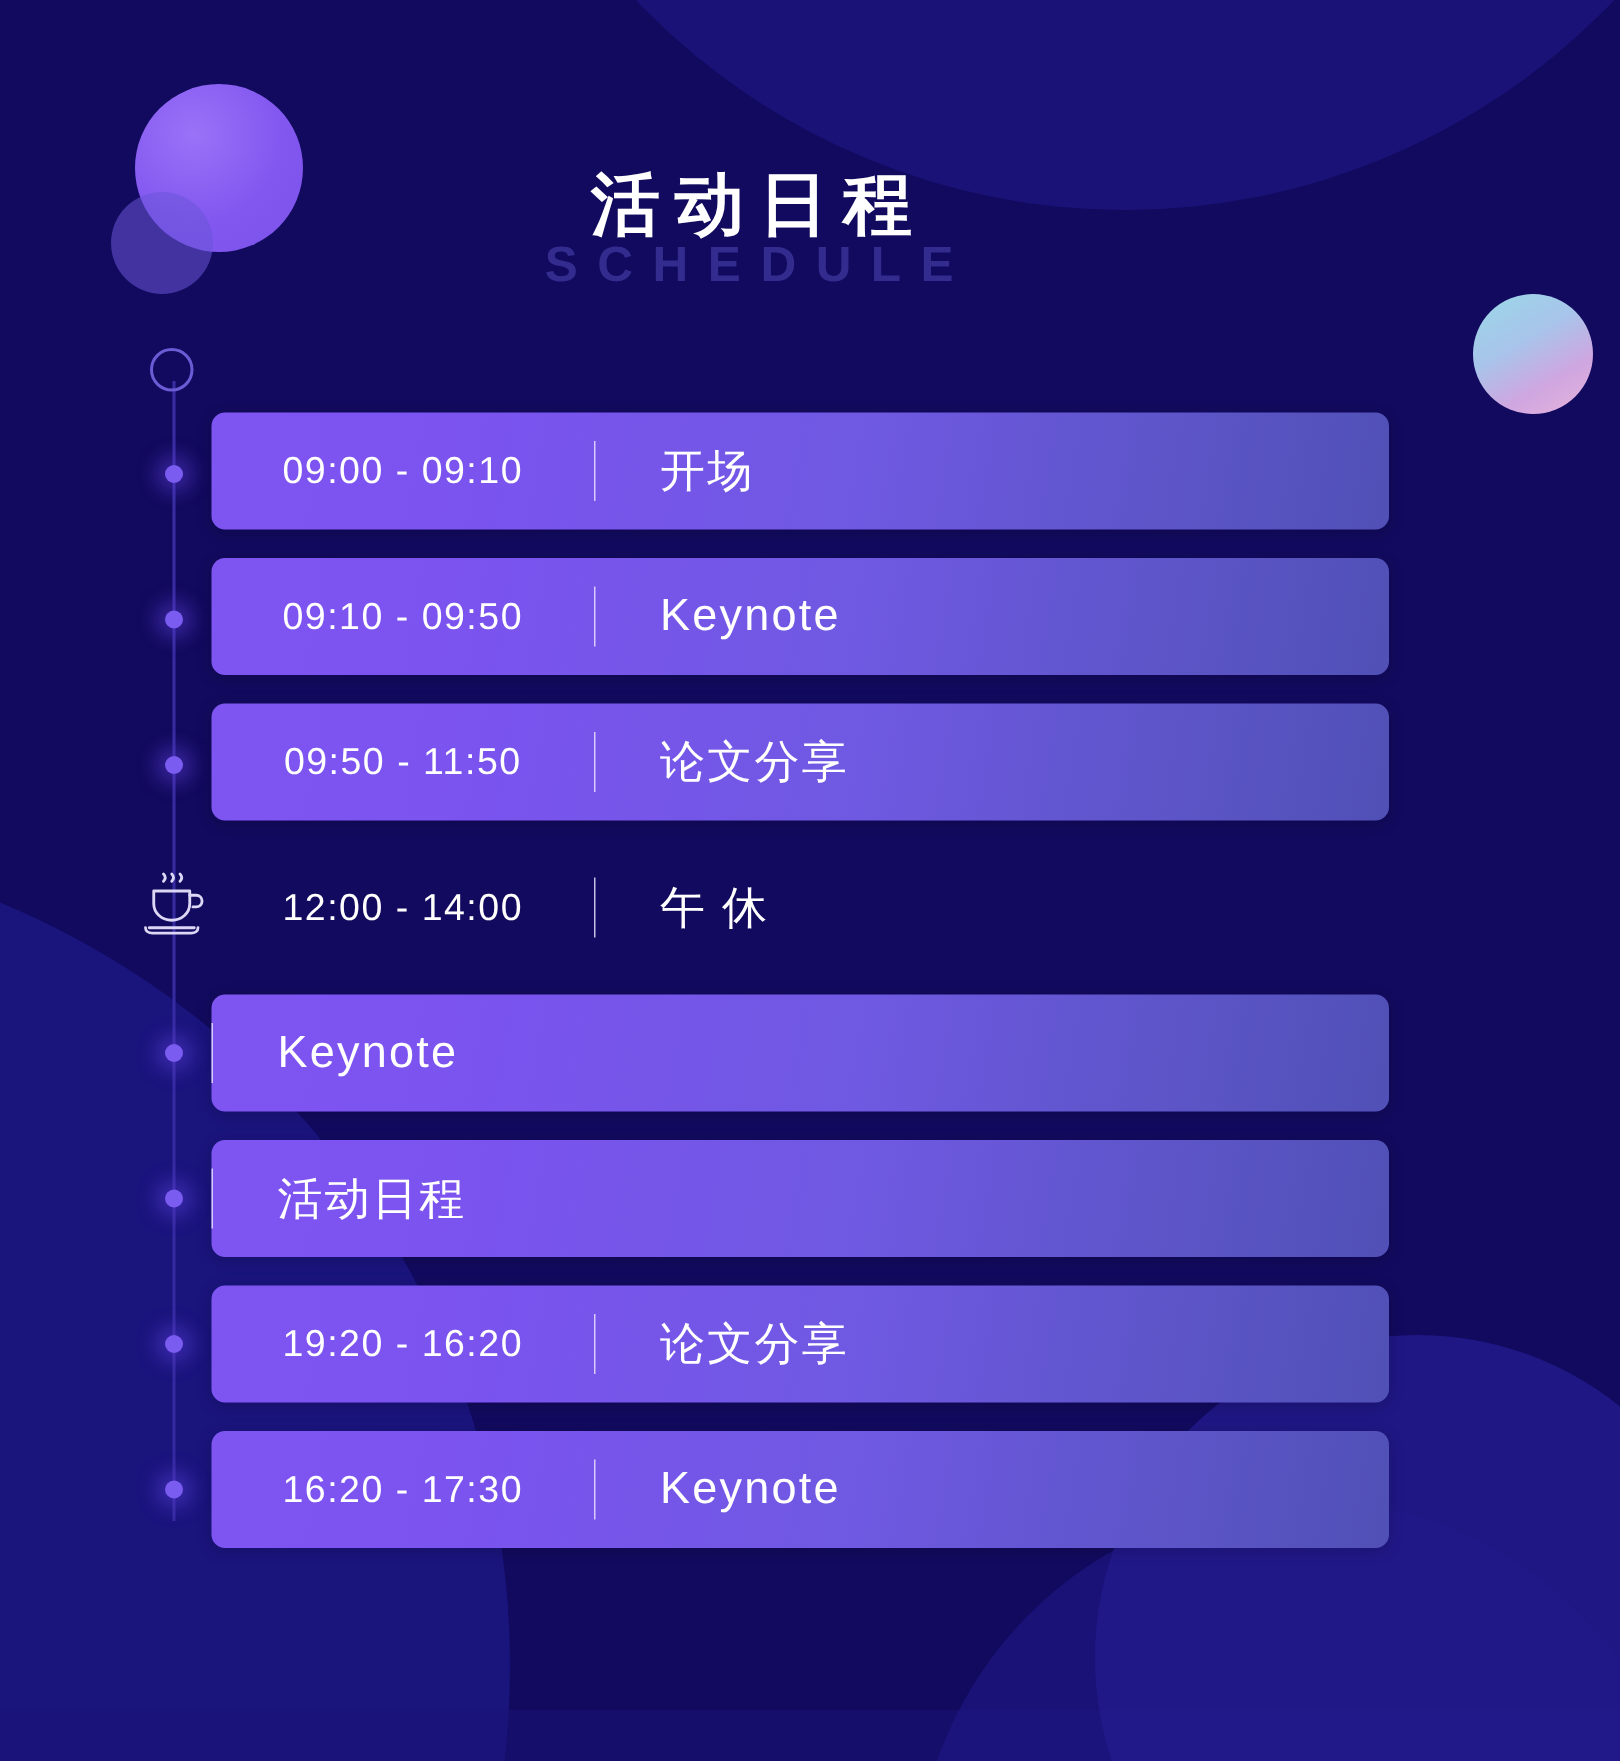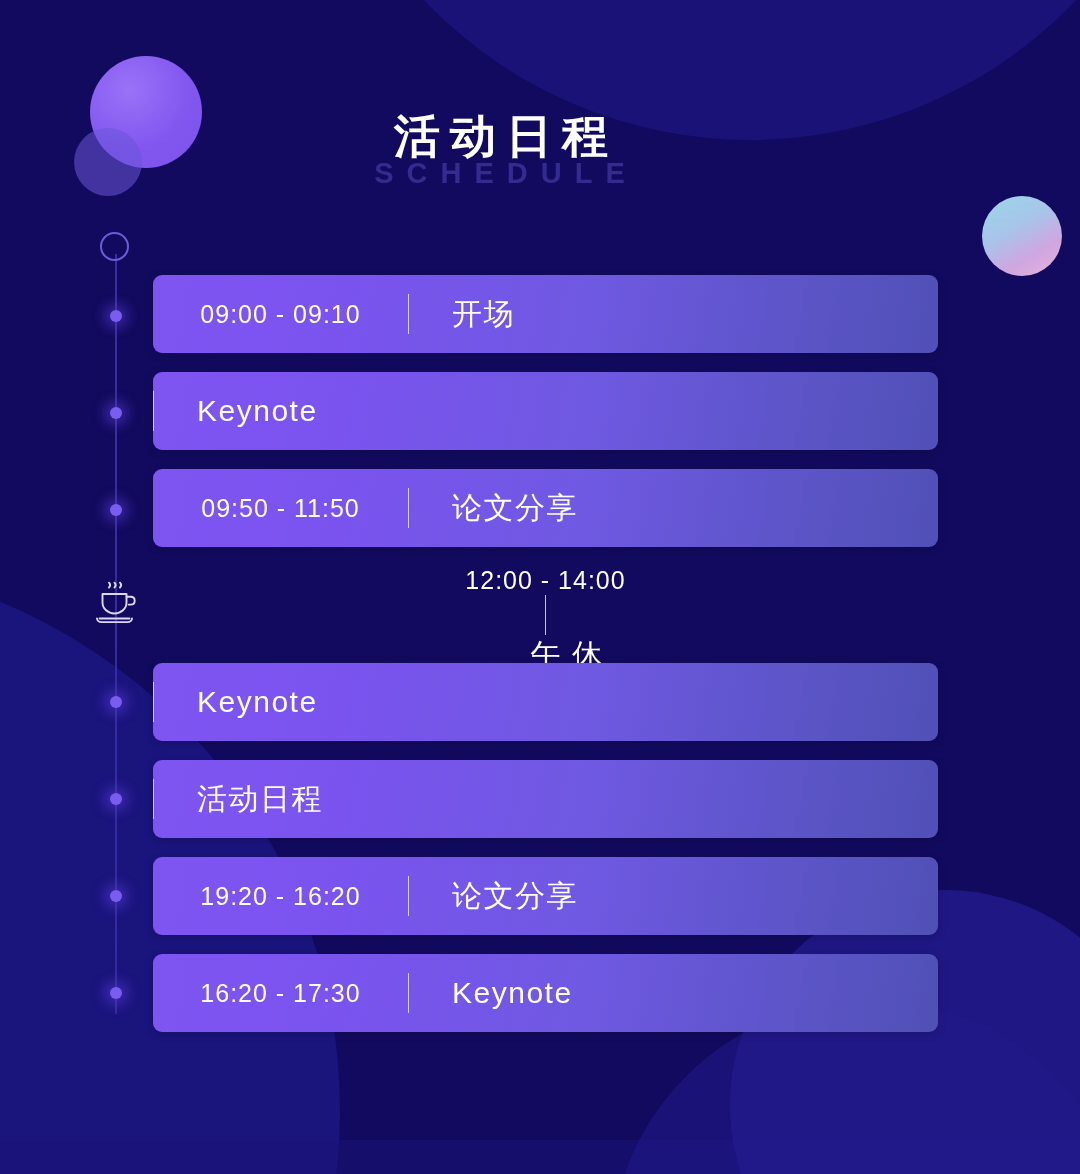--- a/index.html
+++ b/index.html
@@ -97,21 +97,21 @@
   }
   .title-cn {
     font-size:46px;
     font-weight:bold;
     color:#ffffff;
     letter-spacing:10px;
     line-height:1.15;
   }
   .title-en {
     margin-top:-6px;
-    font-size:29px;
+    font-size:33px;
     font-weight:bold;
     letter-spacing:13px;
     color:#3a3198;
     opacity:.85;
   }
 
   
   .timeline { position:absolute; left:100px; top:232px; width:32px; height:790px; }
   .tl-line {
     position:absolute;
@@ -141,37 +141,36 @@
   
   .coffee {
     position:absolute;
     left:-8px;
     width:48px; height:46px;
   }
 
   
   .rows {
     position:absolute;
-    left:153px; top:275px;
+    left:141px; top:275px;
     width:785px;
   }
   .row {
     position:relative;
     height:78px;
     margin-bottom:19px;
     border-radius:9px;
     display:flex;
     align-items:center;
     background:linear-gradient(100deg,#7f55f2 0%, #7b53ef 22%, #6f59e2 55%, #5a54c4 85%, #5050b6 100%);
     box-shadow:0 2px 10px rgba(0,0,0,.18);
   }
   .row.break {
     background:transparent;
     box-shadow:none;
-    flex-direction:column;
   }
   .row-time {
     width:255px;
     text-align:center;
     font-size:25px;
     color:#ffffff;
     letter-spacing:1px;
     white-space:nowrap;
   }
   .row-div {
@@ -236,20 +235,21 @@
     <div class="tl-dot" style="top:755px;"></div>
   </div>
 
   <div class="rows" id="rows">
       <div class="row">
         <div class="row-time">09:00 - 09:10</div>
         <div class="row-div"></div>
         <div class="row-title">开场</div>
       </div>
       <div class="row">
+        <div class="row-time">09:10 - 09:50</div>
         <div class="row-div"></div>
         <div class="row-title">Keynote</div>
       </div>
       <div class="row">
         <div class="row-time">09:50 - 11:50</div>
         <div class="row-div"></div>
         <div class="row-title">论文分享</div>
       </div>
       <div class="row break">
         <div class="row-time">12:00 - 14:00</div>

